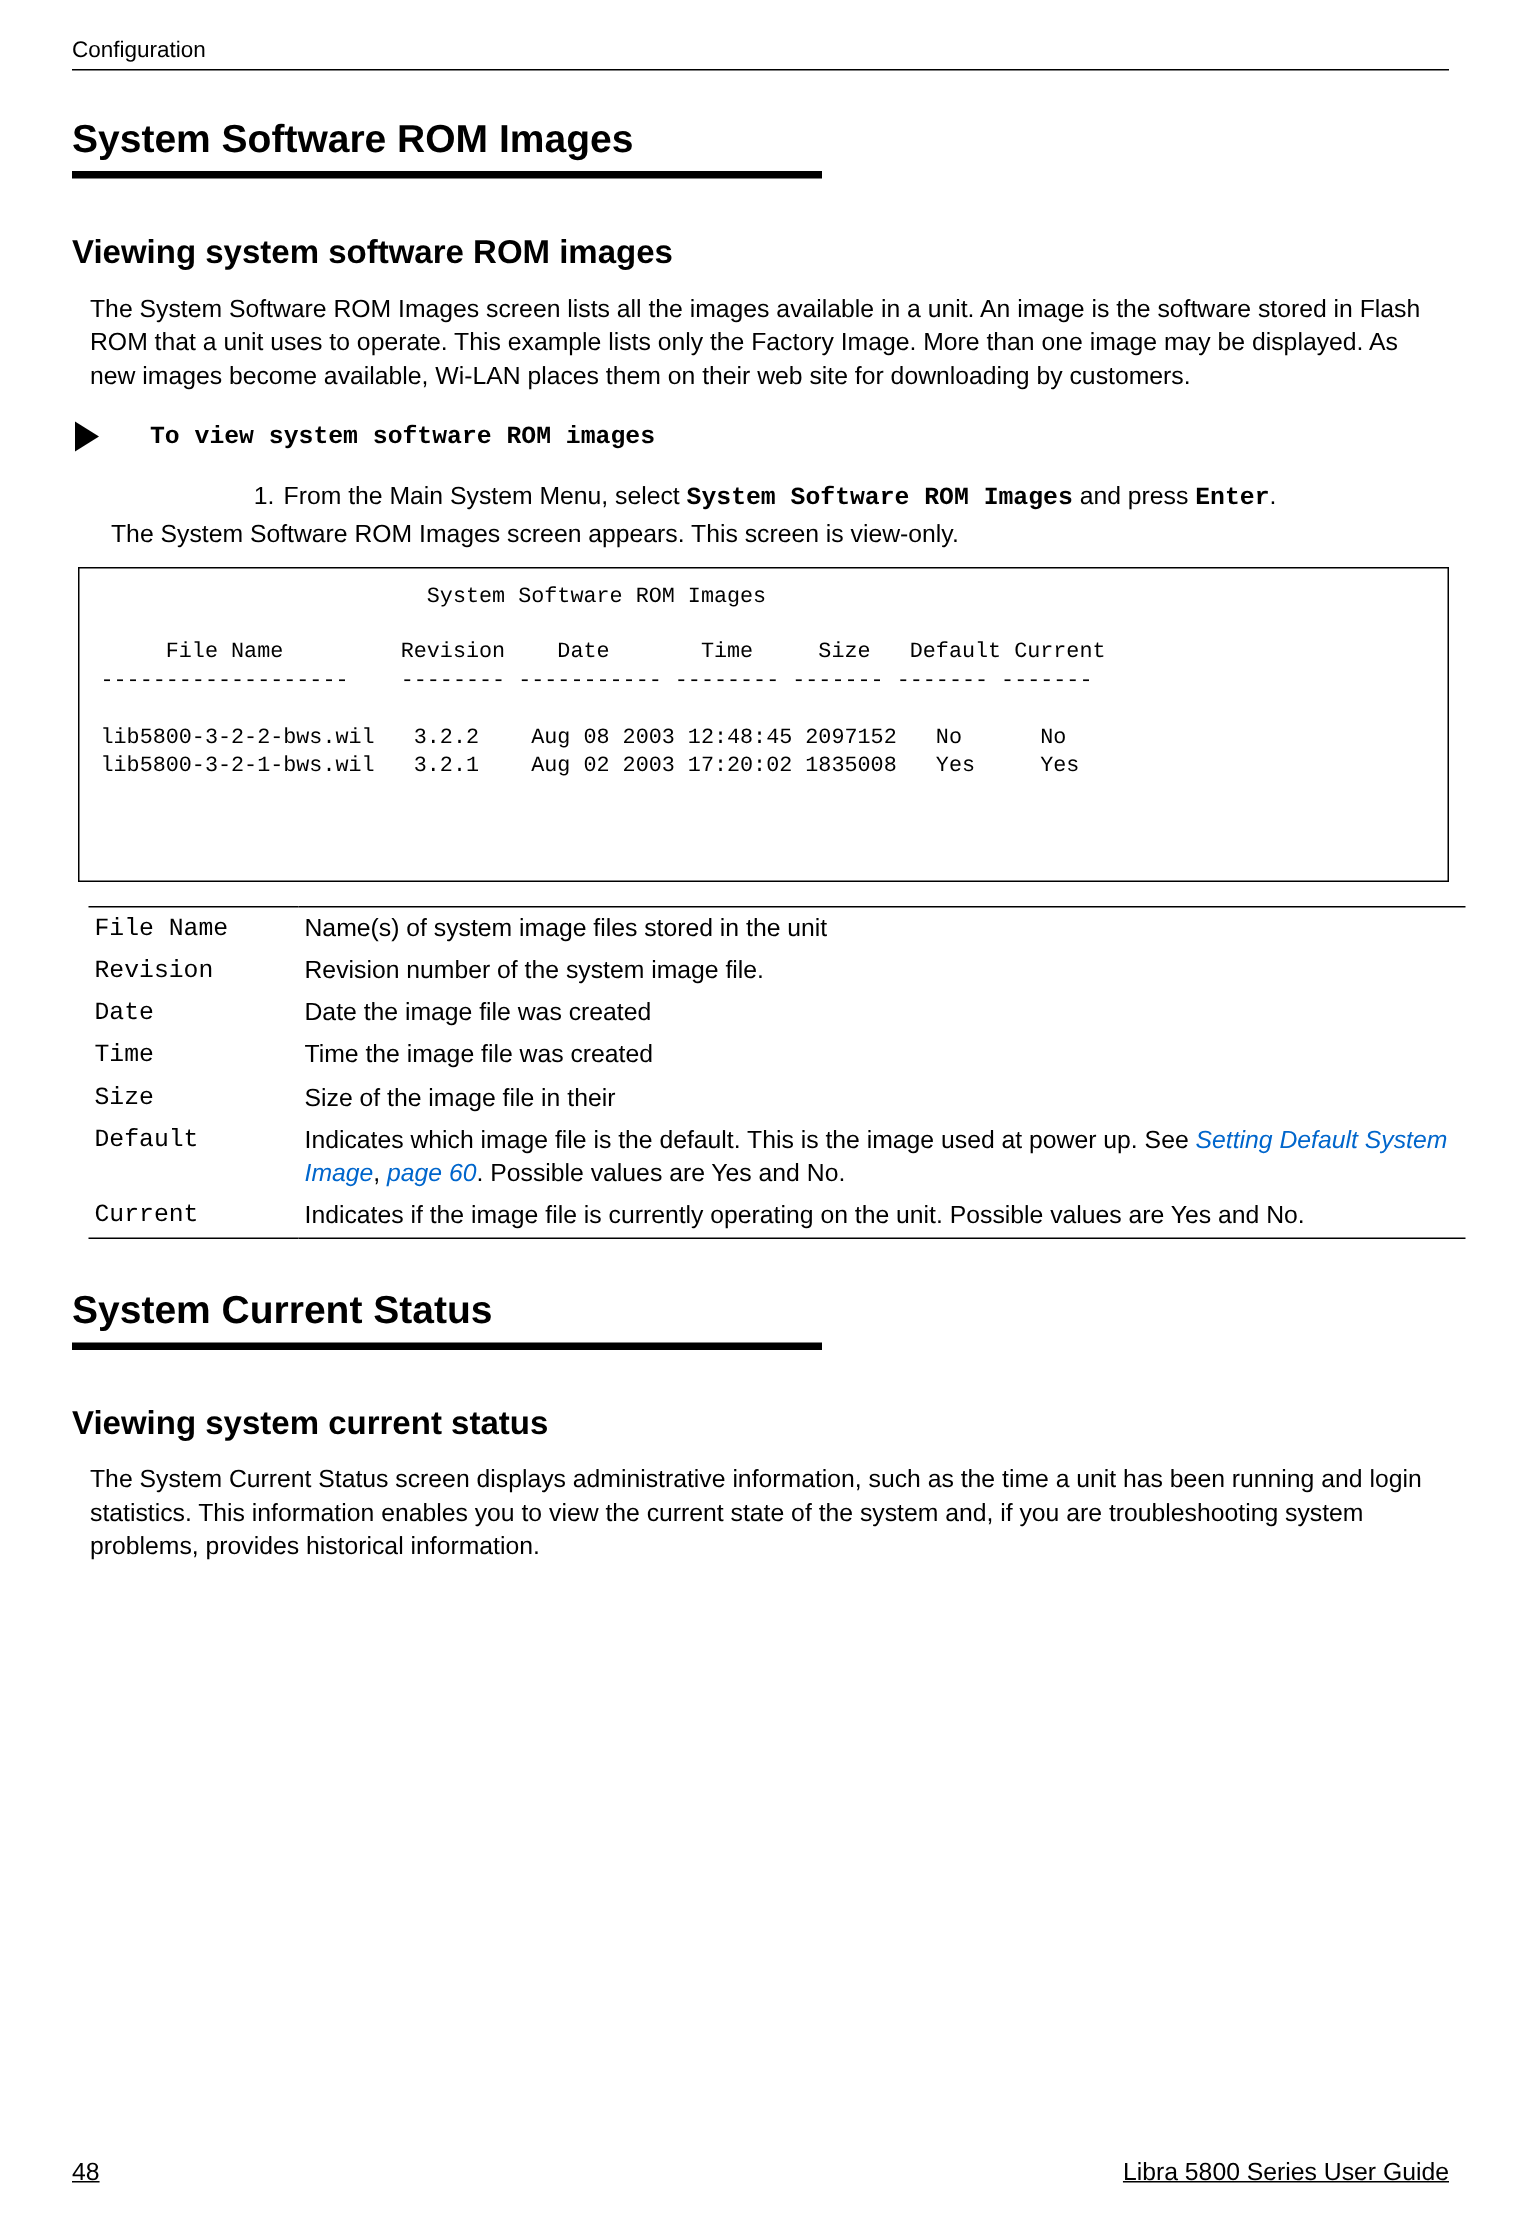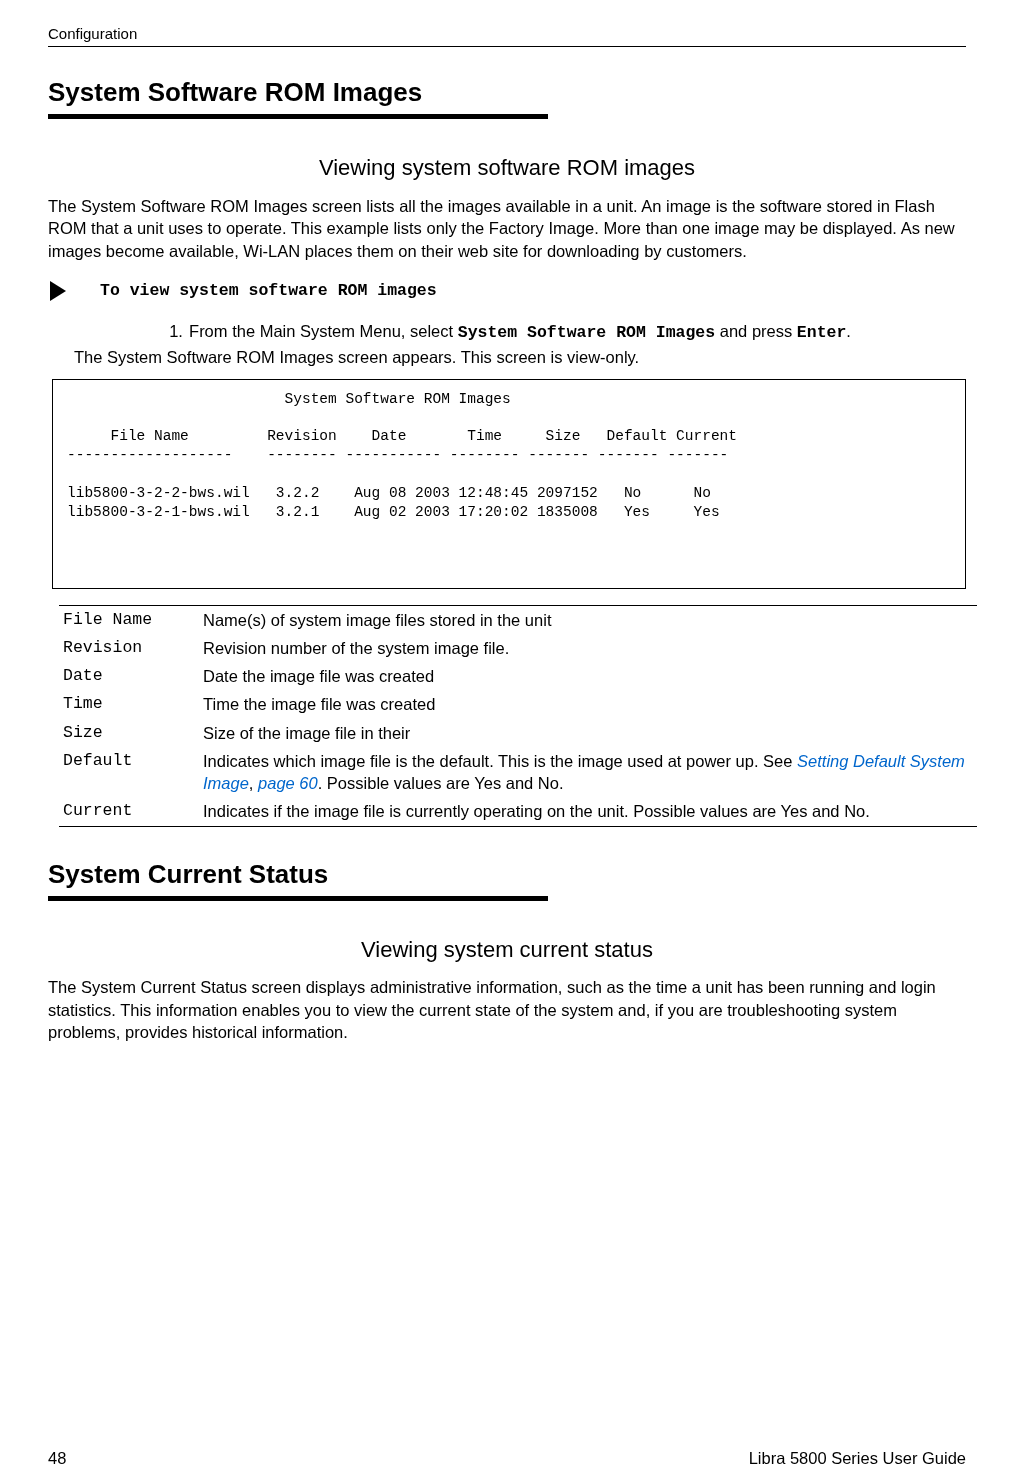--- a/index.html
+++ b/index.html
@@ -32,28 +32,28 @@
       margin-bottom: 4px;
     }
     .h1-bar {
       height: 5px;
       background: #000;
       width: 500px;
       margin-bottom: 34px;
     }
     .h2-sub {
       font-size: 22px;
-      font-weight: normal;
+      font-weight: bold;
       margin-bottom: 12px;
-      text-align: center;
     }
     .para {
       font-size: 16.5px;
       margin-bottom: 18px;
       line-height: 1.35;
+      margin-left: 12px;
     }
     .proc-row {
       display: flex;
       align-items: center;
       margin-bottom: 18px;
       margin-top: 4px;
       font-family: Liberation Mono, monospace;
     }
     .proc-arrow {
       width: 24px;
@@ -117,26 +117,27 @@
     .linky {
       color: #0066cc;
       font-style: italic;
     }
     .linky2 {
       color: #0066cc;
       font-style: italic;
     }
     .footer-area {
       position: absolute;
-      bottom: 12px;
+      bottom: 22px;
       left: 48px;
       right: 48px;
       display: flex;
       justify-content: space-between;
       font-size: 16.5px;
+      text-decoration: underline;
     }
     .h1-block2 {
       margin-top: 6px;
     }
   </style>
 </head>
 <body>
 
 <div class="header-area">
   <span class="header-text">Configuration</span>

